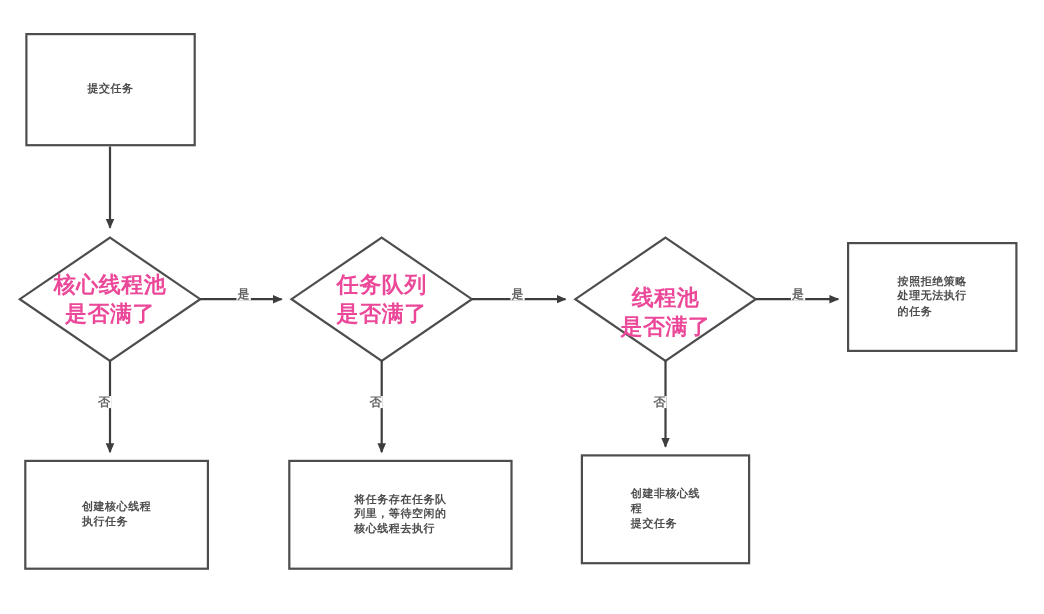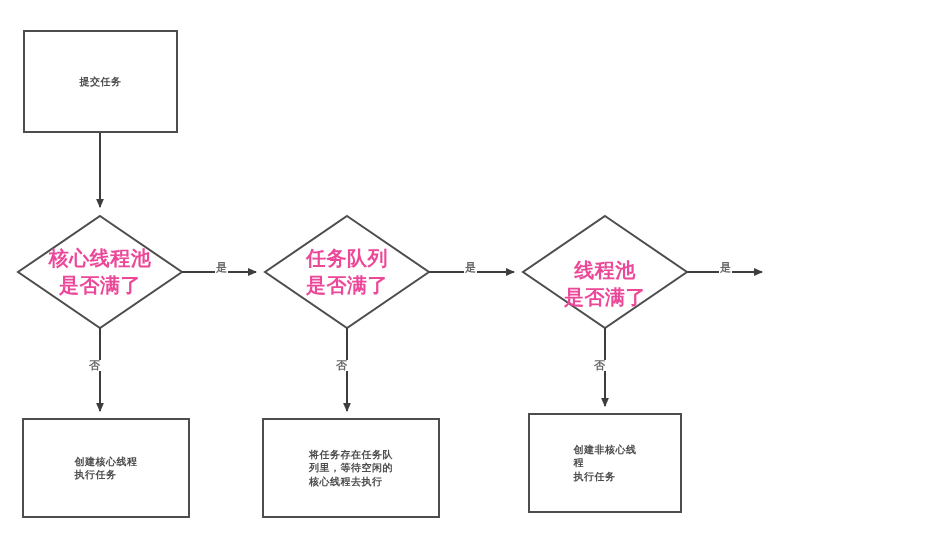--- a/index.html
+++ b/index.html
@@ -93,36 +93,41 @@
 
     <line x1="687" y1="272" x2="762" y2="272" stroke="#3d3d3d" stroke-width="2" marker-end="url(#arrowhead)"></line>
 
     <line x1="605" y1="328" x2="605" y2="406" stroke="#3d3d3d" stroke-width="2" marker-end="url(#arrowhead)"></line>
   </svg>
 
   <div class="node box" style="left:23px; top:30px; width:155px; height:103px;">
     <span>提交任务</span>
   </div>
 
+  <div class="node box" style="left:770px; top:220px; width:155px; height:100px;">
+    <span>按照拒绝策略
+处理无法执行
+的任务</span>
+  </div>
 
   <div class="node box" style="left:22px; top:418px; width:168px; height:100px;">
     <span>创建核心线程
 执行任务</span>
   </div>
 
-  <div class="node box" style="left:262px; top:418px; width:178px; height:100px;">
+  <div class="node box" style="left:262px; top:418px; width:204px; height:100px;">
     <span>将任务存在任务队
 列里，等待空闲的
 核心线程去执行</span>
   </div>
 
   <div class="node box" style="left:528px; top:413px; width:154px; height:100px;">
     <span>创建非核心线
 程
-执行任务</span>
+提交任务</span>
   </div>
 
   <div class="diamond-label" style="left:18px; top:216px; width:164px; height:112px;">
     <span>核心线程池
 是否满了</span>
   </div>
 
   <div class="diamond-label" style="left:265px; top:216px; width:164px; height:112px;justify-content:center;">
     <span>任务队列
 是否满了</span>

